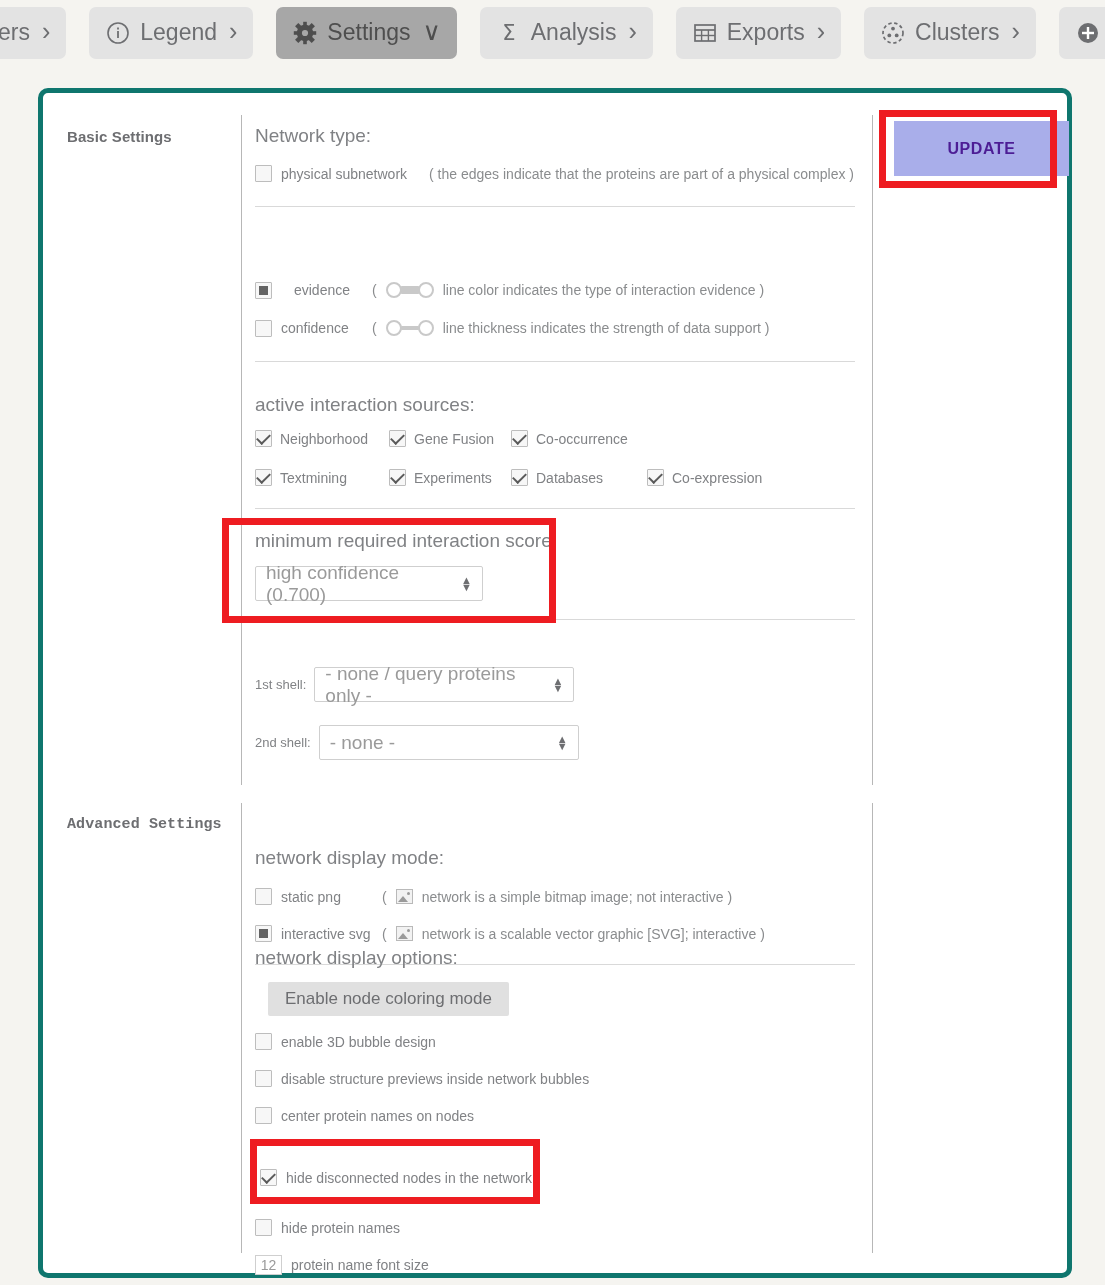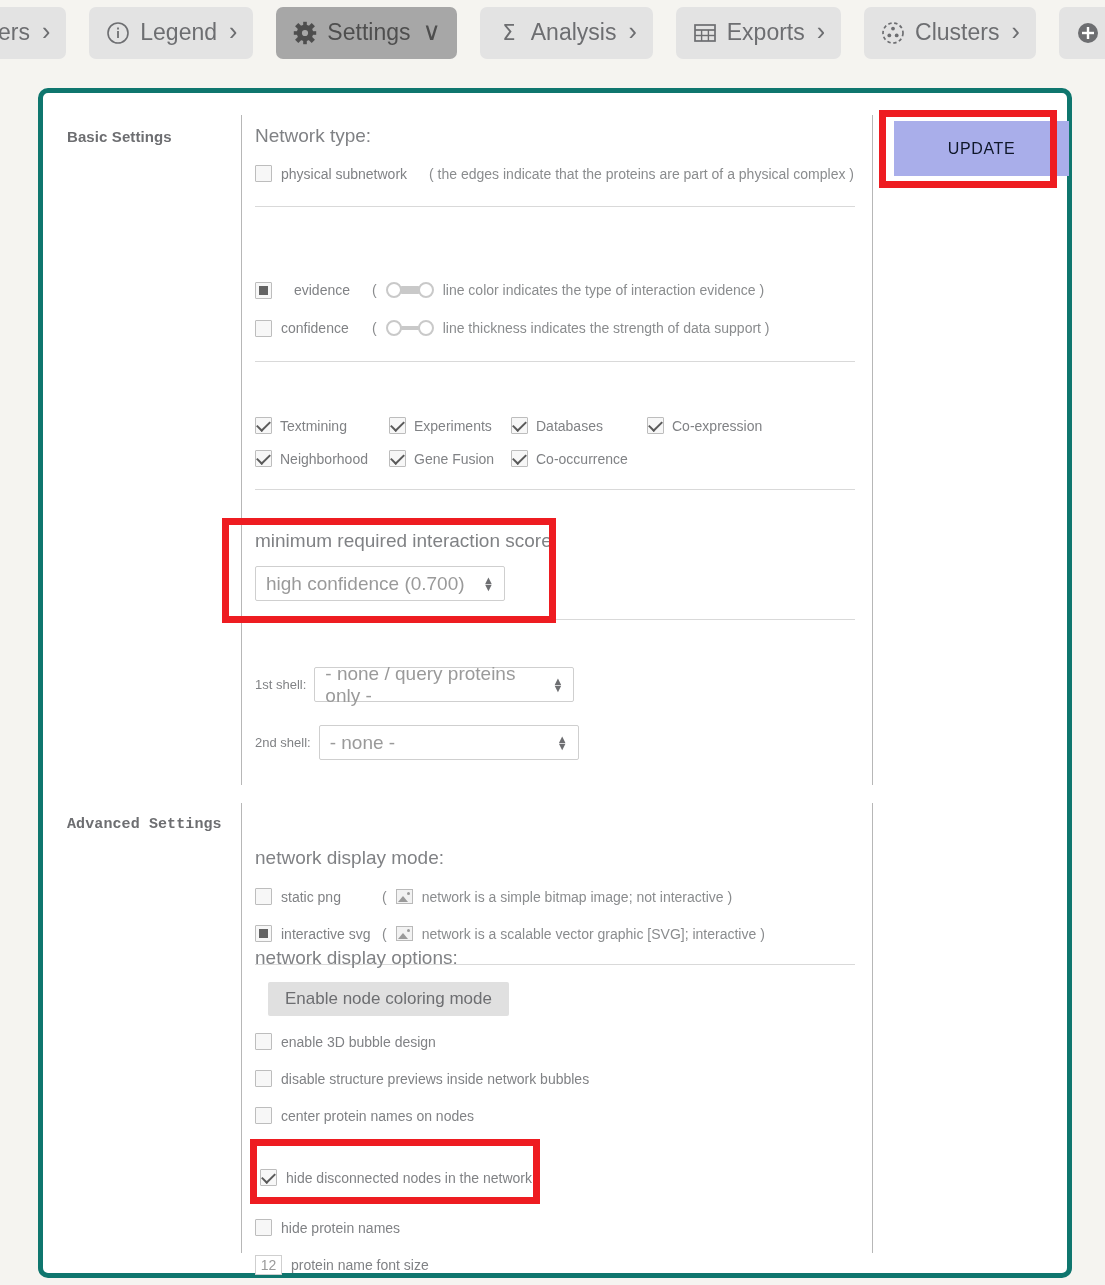--- a/index.html
+++ b/index.html
@@ -274,23 +274,23 @@
   }
 
   
   #update-button {
     position: absolute;
     left: 851px;
     top: 28px;
     width: 175px;
     height: 55px;
     background: #a9aeea;
-    color: #0f172a;
+    color: #4c1d95;
     font-size: 16px;
-    font-weight: normal;
+    font-weight: bold;
     letter-spacing: 0.6px;
     display: flex;
     align-items: center;
     justify-content: center;
     border: none;
   }
 
   
   .redbox {
     position: absolute;
@@ -457,62 +457,63 @@
           <span class="knob l"></span>
           <span class="knob r"></span>
       </span>
       <span class="opt-desc">line thickness indicates the strength of data support )</span>
     </div>
 
     <div class="hr" style="margin-top:24px;"></div>
   </div>
 
   <div class="content" style="top:302px;">
+    <div class="group-title">active interaction sources:</div>
+
+    <div class="src-grid-row" style="margin-top:16px;">
+      <span class="src-item" style="width:125px;">
+        <span class="sq check"></span>
+        <span>Neighborhood</span>
+      </span>
+      <span class="src-item" style="width:113px;">
+        <span class="sq check"></span>
+        <span>Gene Fusion</span>
+      </span>
+      <span class="src-item">
+        <span class="sq check"></span>
+        <span>Co-occurrence</span>
+      </span>
+    </div>
 
     <div class="src-grid-row" style="margin-top:22px;">
       <span class="src-item" style="width:125px;">
         <span class="sq check"></span>
         <span>Textmining</span>
       </span>
       <span class="src-item" style="width:113px;">
         <span class="sq check"></span>
         <span>Experiments</span>
       </span>
       <span class="src-item" style="width:127px;">
         <span class="sq check"></span>
         <span>Databases</span>
       </span>
       <span class="src-item">
         <span class="sq check"></span>
         <span>Co-expression</span>
       </span>
     </div>
 
-    <div class="src-grid-row" style="margin-top:16px;">
-      <span class="src-item" style="width:125px;">
-        <span class="sq check"></span>
-        <span>Neighborhood</span>
-      </span>
-      <span class="src-item" style="width:113px;">
-        <span class="sq check"></span>
-        <span>Gene Fusion</span>
-      </span>
-      <span class="src-item">
-        <span class="sq check"></span>
-        <span>Co-occurrence</span>
-      </span>
-    </div>
-
     <div class="hr" style="margin-top:22px;"></div>
   </div>
 
   <div class="content" style="top:438px;">
     <div class="group-title">minimum required interaction score:</div>
 
-    <div class="sel" style="margin-top:16px; width:250px; height:35px;">
+    <div class="sel" style="margin-top:16px; width:228px; height:35px;">
       <span>high confidence (0.700)</span>
       <span class="spin">
           <span>▲</span>
           <span>▼</span>
         </span>
     </div>
 
     <div class="hr" style="margin-top:18px;"></div>
   </div>
 

